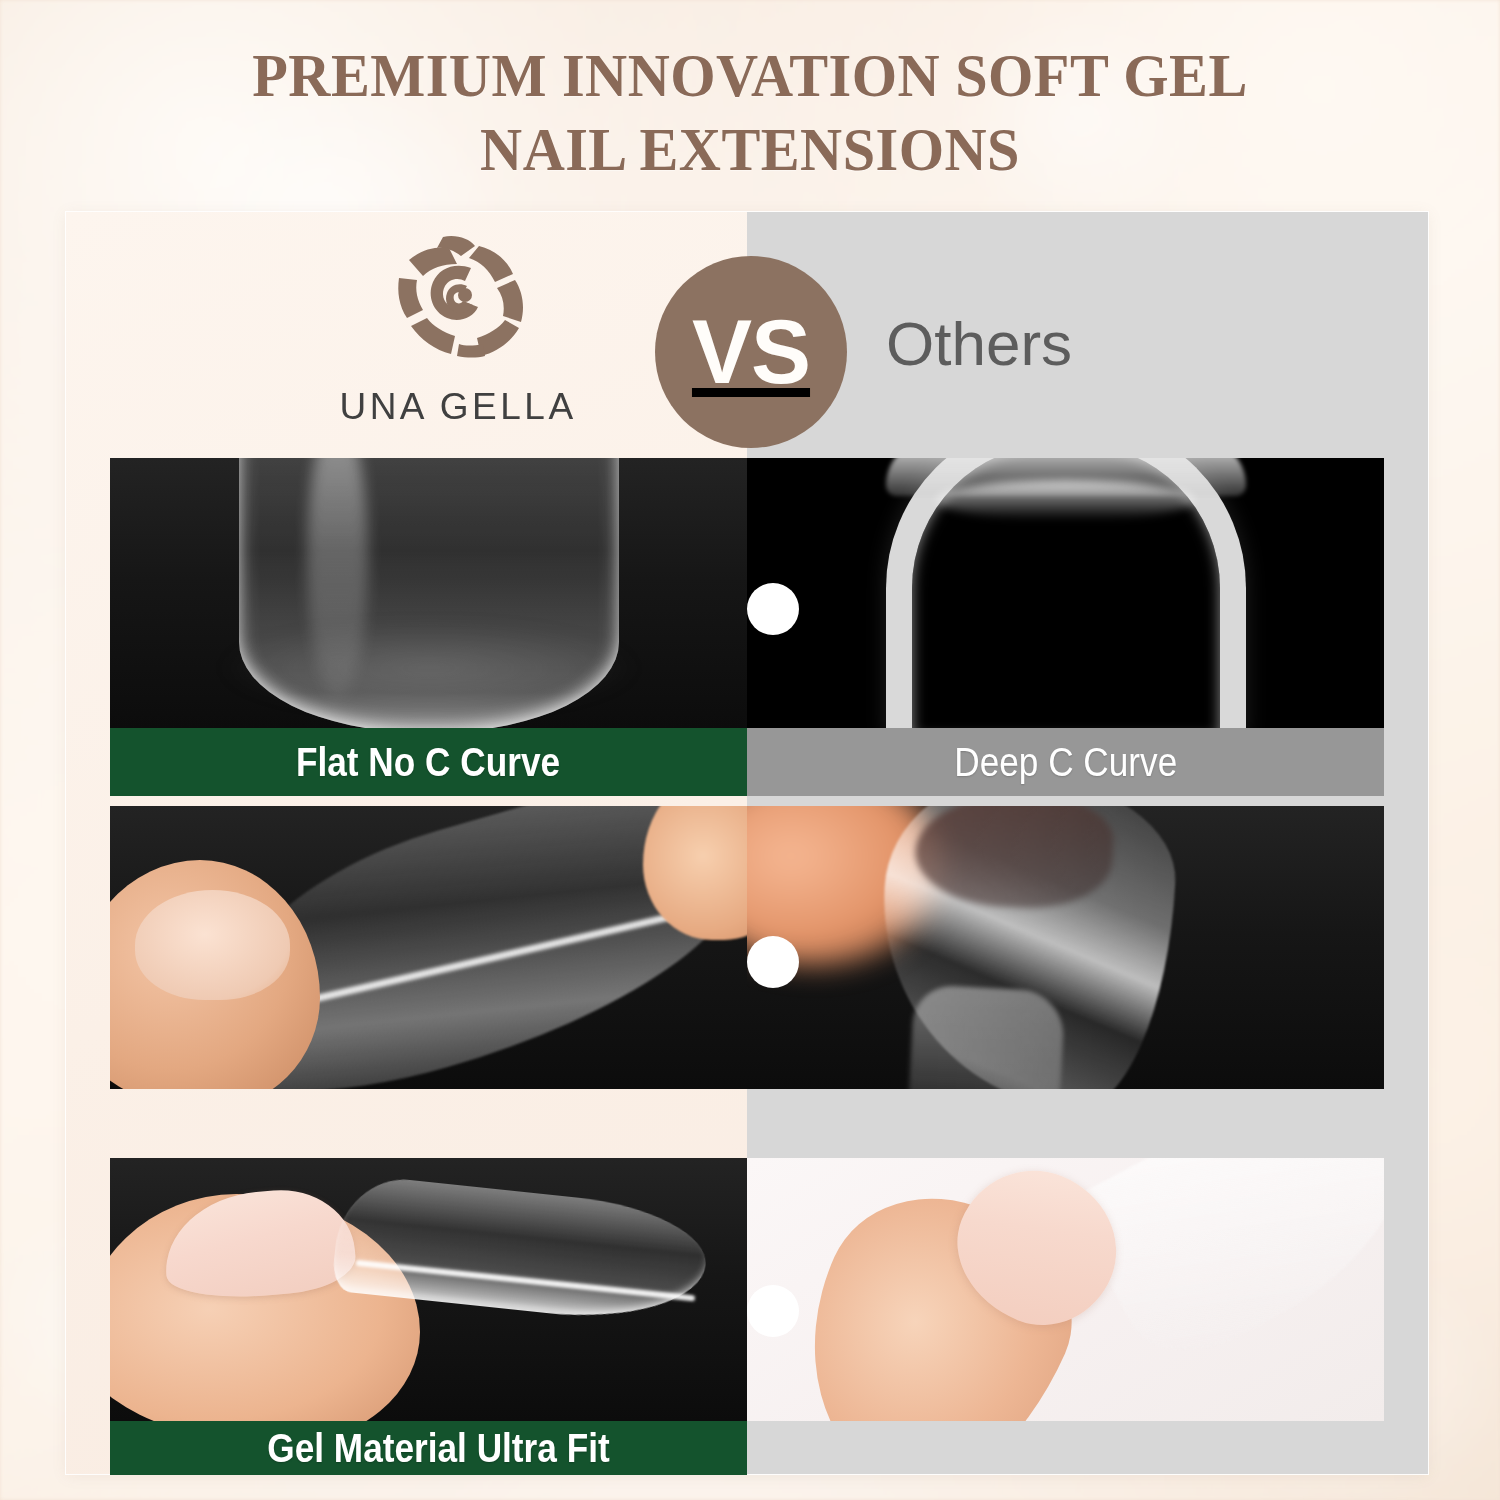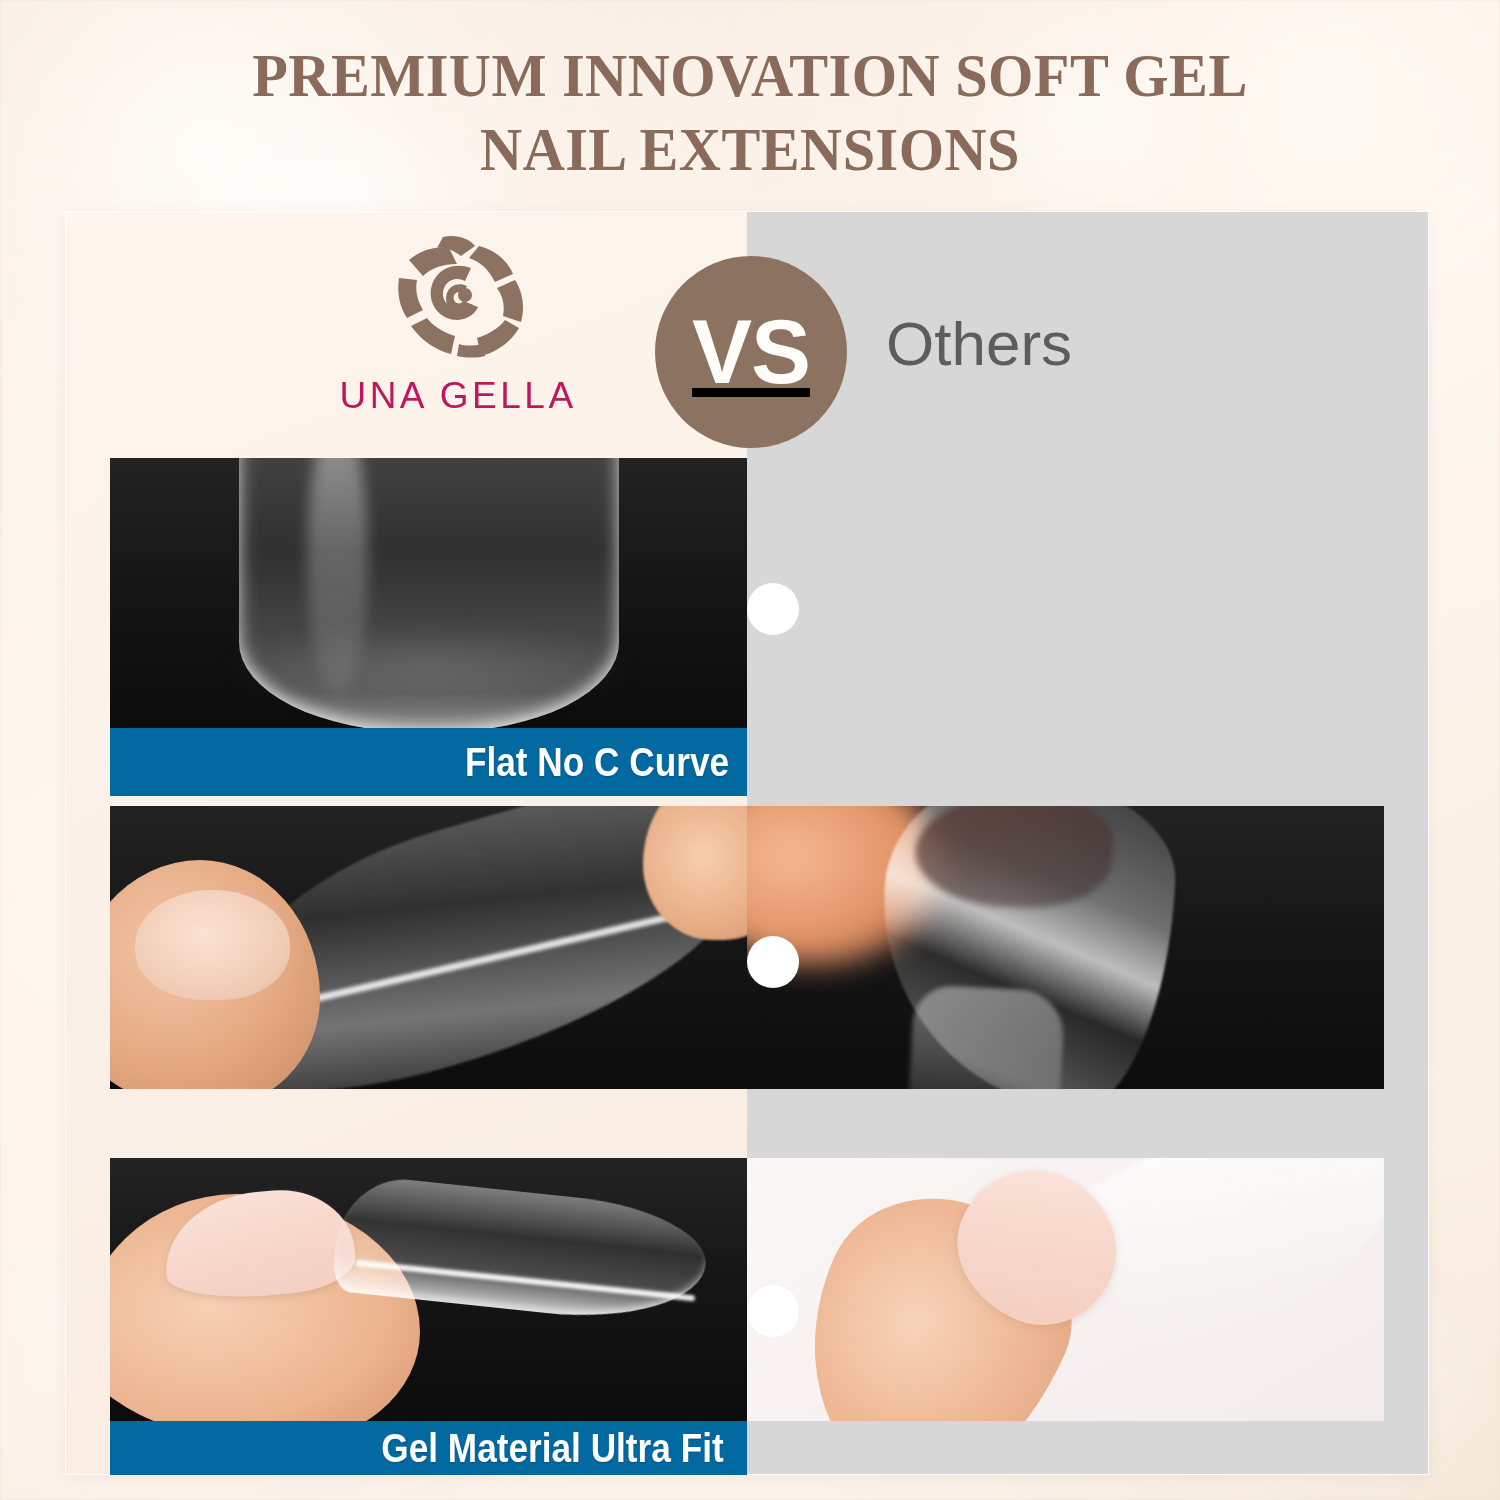--- a/index.html
+++ b/index.html
@@ -87,24 +87,24 @@
   }
   #brand {
     position: absolute;
     left: 222px;
     top: 22px;
     width: 340px;
     text-align: center;
   }
   #rose-icon { display: block; margin: 0 auto; }
   #brand-name {
-    margin-top: 9px;
+    margin-top: 20px;
     font-size: 37px;
     letter-spacing: 3.5px;
-    color: #be185d;
+    color: #404040;
     font-family: "Liberation Sans", sans-serif;
     font-weight: normal;
   }
   #vs-badge {
     position: absolute;
     left: 589px;
     top: 44px;
     width: 192px;
     height: 192px;
     border-radius: 50%;
@@ -156,21 +156,21 @@
     align-items: center;
     justify-content: center;
     font-family: "Liberation Sans", sans-serif;
     color: #ffffff;
     font-size: 40px;
     letter-spacing: 0px;
     white-space: nowrap;
     transform-origin: center;
   }
   #row-2 .caption { height: 54px; padding-left: 19px; }
-  .caption.left  { background: #0369a1; font-weight: bold; text-shadow: 0 1px 2px rgba(0,0,0,0.22); justify-content: flex-end; }
+  .caption.left  { background: #14532d; font-weight: bold; text-shadow: 0 1px 2px rgba(0,0,0,0.22); }
   .caption.right { background: #979797; font-weight: normal; text-shadow: 0 1px 2px rgba(0,0,0,0.18); }
   .caption .ctext { display:inline-block; transform: scaleX(0.88); }
 
   
   .dark-bg { position:absolute; inset:0; background: linear-gradient(180deg,#232323 0%, #161616 45%, #0c0c0c 100%); }
   .black-bg { position:absolute; inset:0; background:#000; }
   .white-bg { position:absolute; inset:0; background: linear-gradient(150deg,#fbf7f7 0%, #f7f1f1 50%, #f2eceb 100%); }
 
   
   .tip-flat {
@@ -443,20 +443,29 @@
       <div class="cell">
         <div class="photo">
           <div class="dark-bg"></div>
           <div class="tip-flat-shadow"></div>
           <div class="tip-flat"></div>
         </div>
         <div class="caption left">
           <span class="ctext">Flat No C Curve</span>
         </div>
       </div>
+      <div class="cell">
+        <div class="photo">
+          <div class="black-bg"></div>
+          <div class="tip-ccurve"></div>
+        </div>
+        <div class="caption right">
+          <span class="ctext">Deep C Curve</span>
+        </div>
+      </div>
     </div>
   </div>
 
   <div class="row" id="row-1">
     <div class="cells">
       <div class="cell">
         <div class="photo">
           <div class="dark-bg"></div>
           <div class="bend-strip"></div>
           <div class="finger-a"></div>

